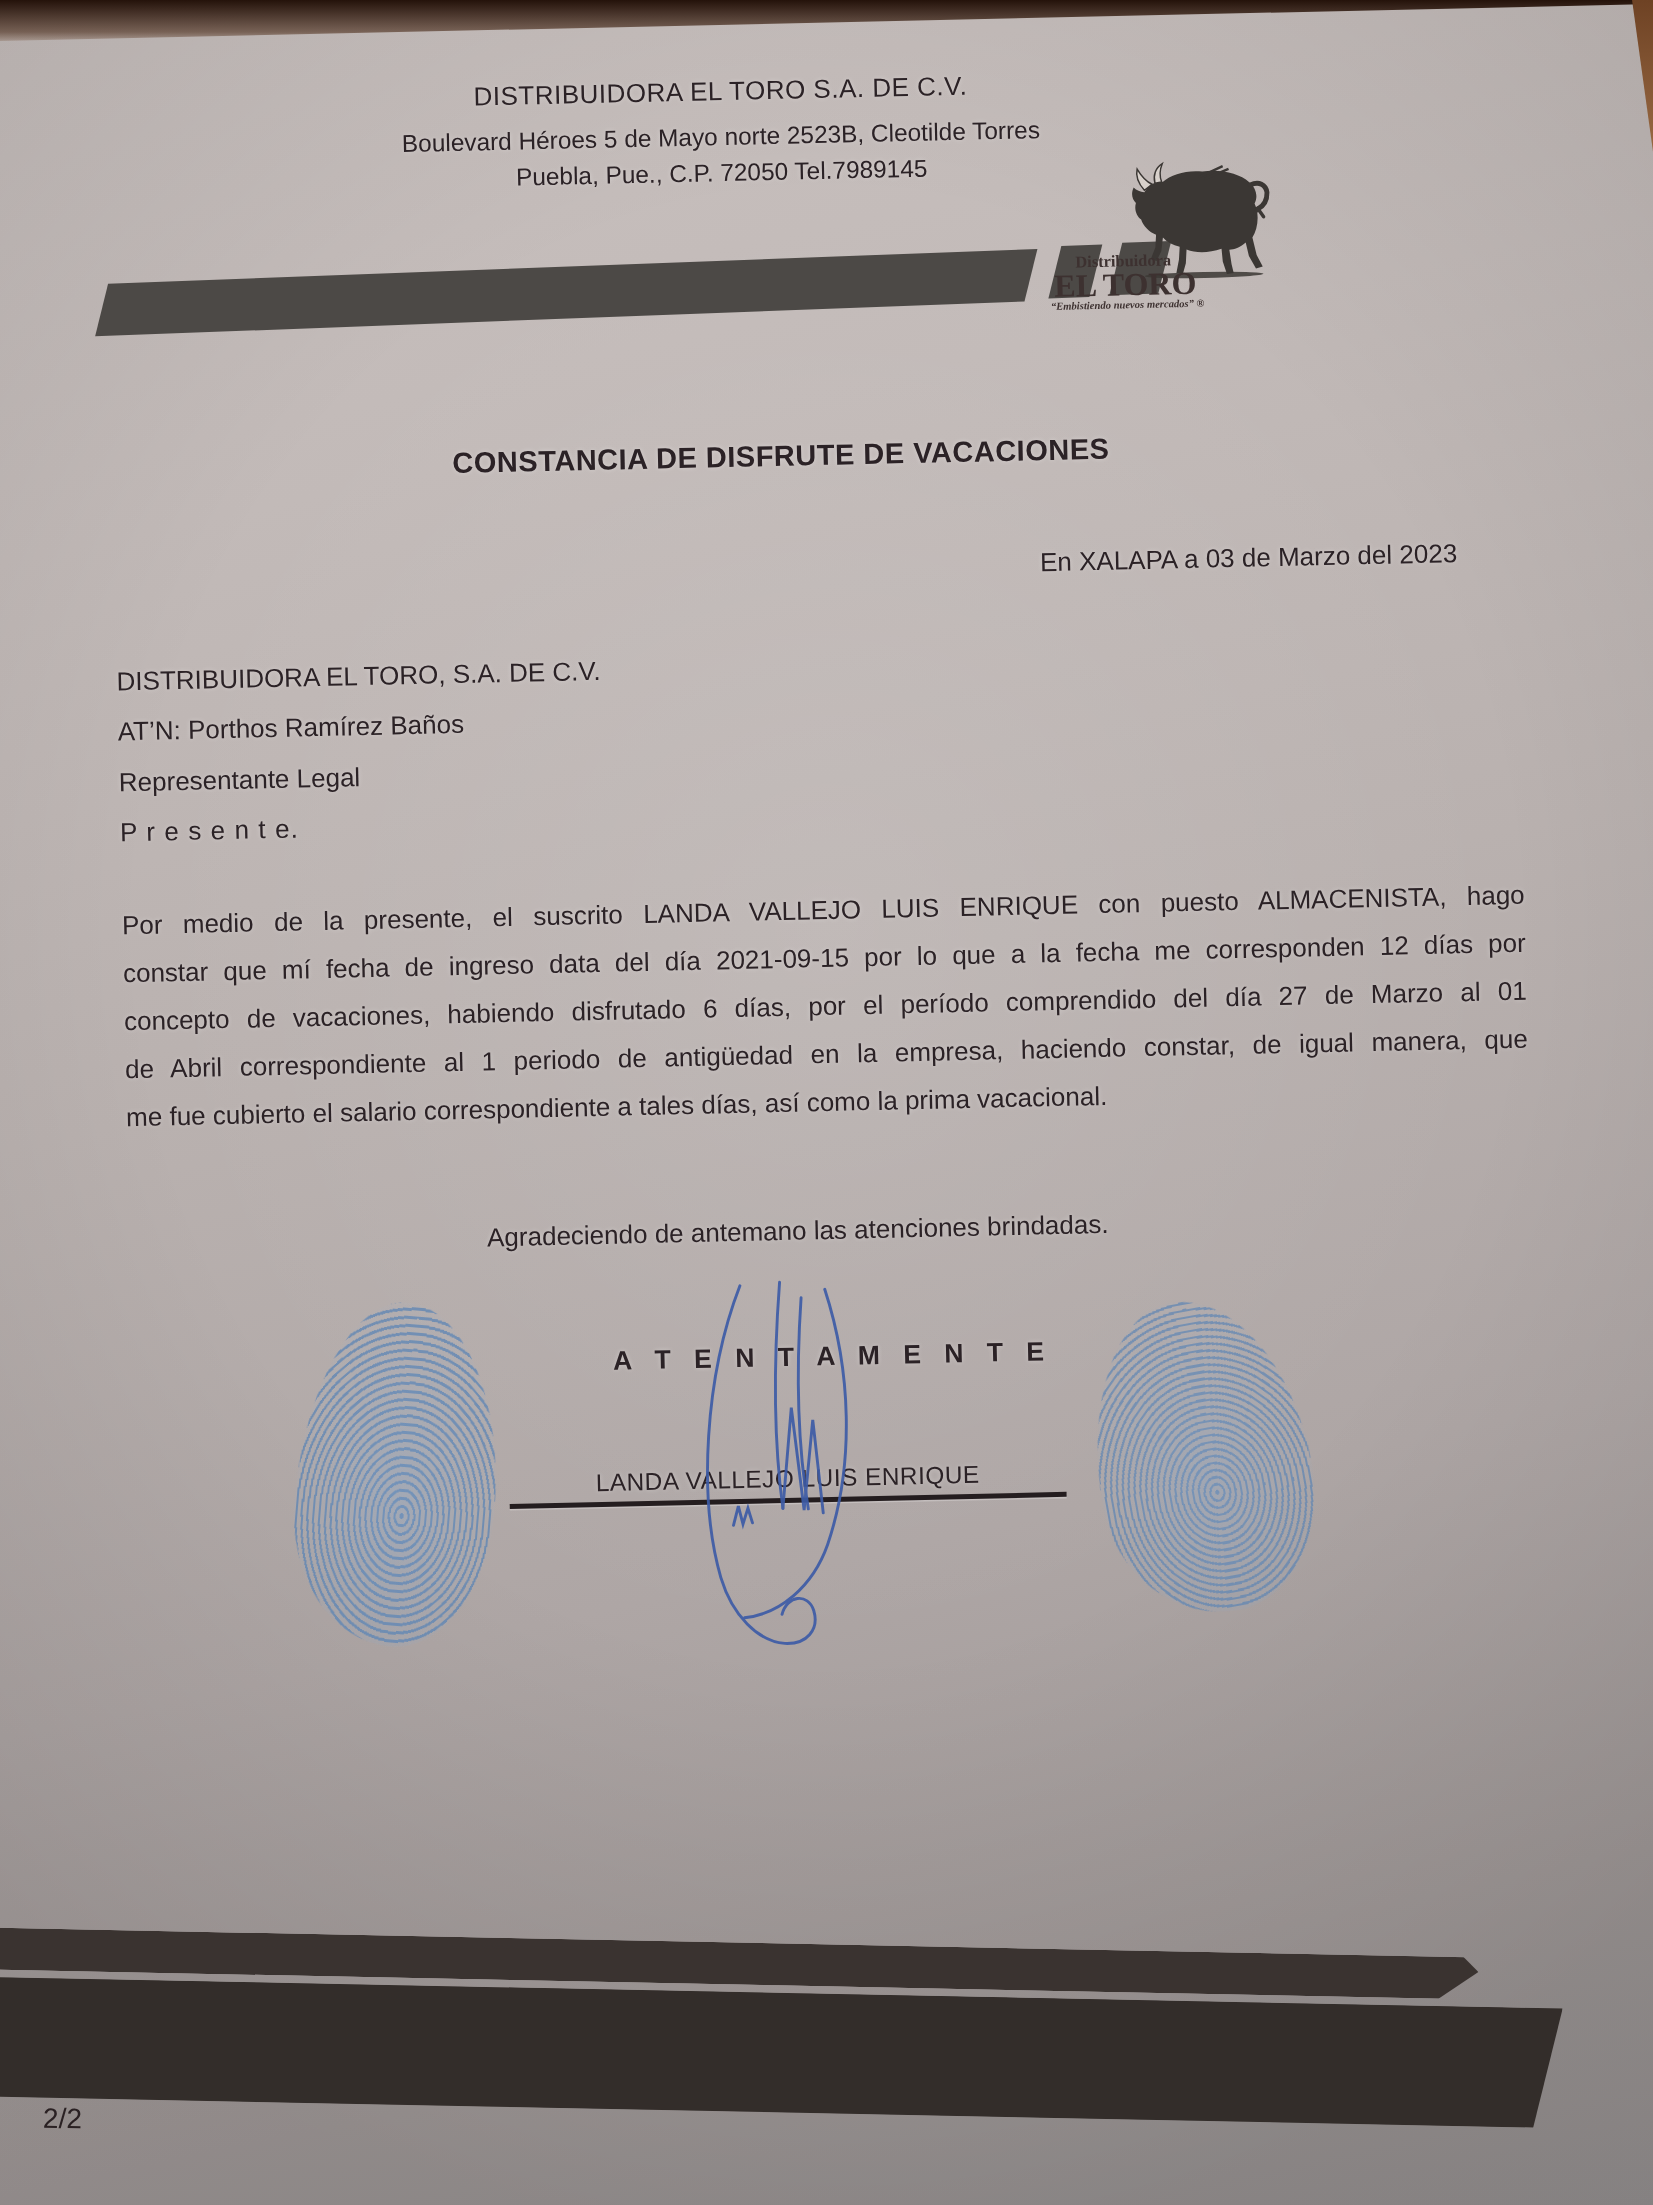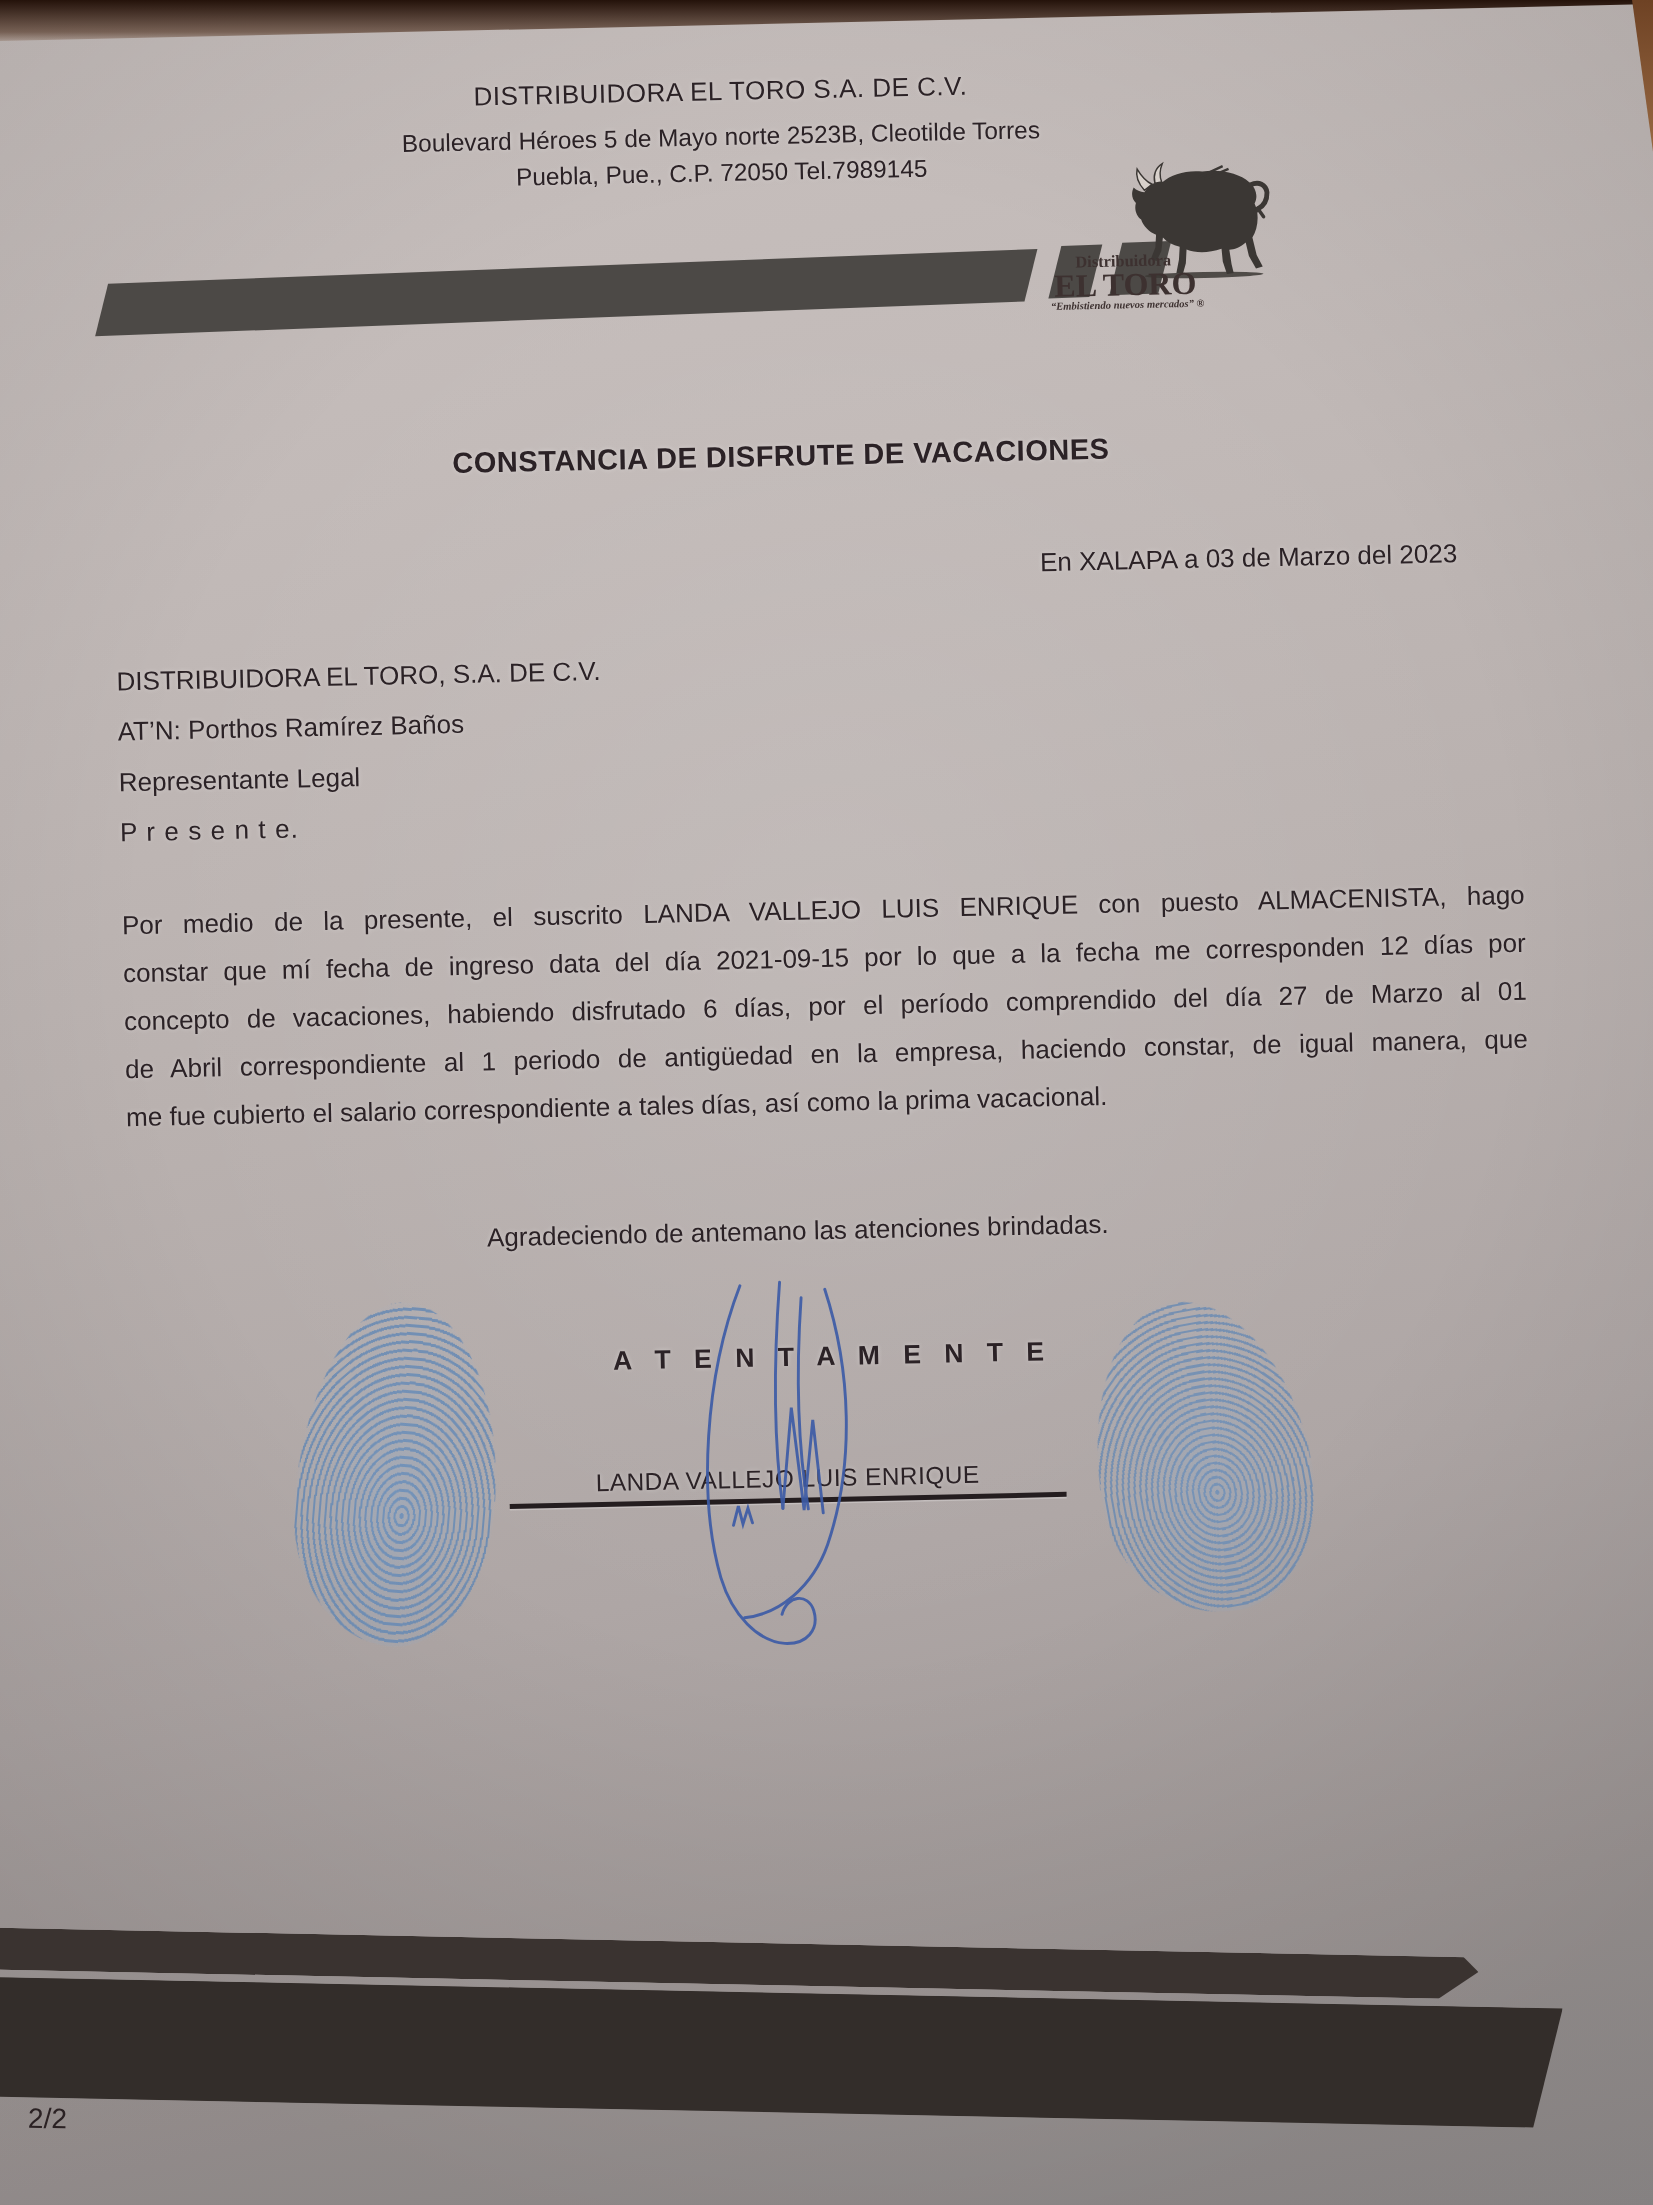--- a/index.html
+++ b/index.html
@@ -52,21 +52,21 @@
       background:
         radial-gradient(ellipse at 50% 58%,rgba(125,165,210,0.30),rgba(125,165,210,0.04) 72%),
         repeating-radial-gradient(ellipse 115% 95% at 54% 62%,rgba(72,122,180,0.62) 0 2.1px,rgba(200,208,220,0.02) 2.1px 5.8px);
       filter:blur(0.3px);}
   .fp-left{left:289px;top:1293px;width:200px;height:344px;transform:rotate(6deg);}
   .fp-right{left:1088px;top:1308px;width:213px;height:314px;transform:rotate(-9deg);opacity:0.92;}
   .signature-svg{position:absolute;left:598px;top:1268px;width:350px;height:413px;}
   .bottom-bars{position:absolute;left:-37px;top:1927px;width:1749px;transform:rotate(1.15deg);transform-origin:0 0;z-index:6;}
   .bbar-thin{width:1516px;height:42px;background:#3a3330;clip-path:polygon(0 0,99% 0,100% 35%,97.4% 100%,0 100%);}
   .bbar-thick{margin-top:7.4px;width:1601px;height:120px;background:#332d2a;clip-path:polygon(0 0,100% 0,98.3% 100%,0 100%);}
-  .page-num{position:absolute;left:28px;top:2103px;font-size:28px;color:#2a2123;z-index:7;transform:rotate(1deg);}
+  .page-num{position:absolute;left:43px;top:2103px;font-size:28px;color:#2a2123;z-index:7;transform:rotate(1deg);}
 </style>
 </head>
 <body>
 
 <div class="page">
 
   <div class="table-top"></div>
   <div class="table-right"></div>
 
   <div class="content">

